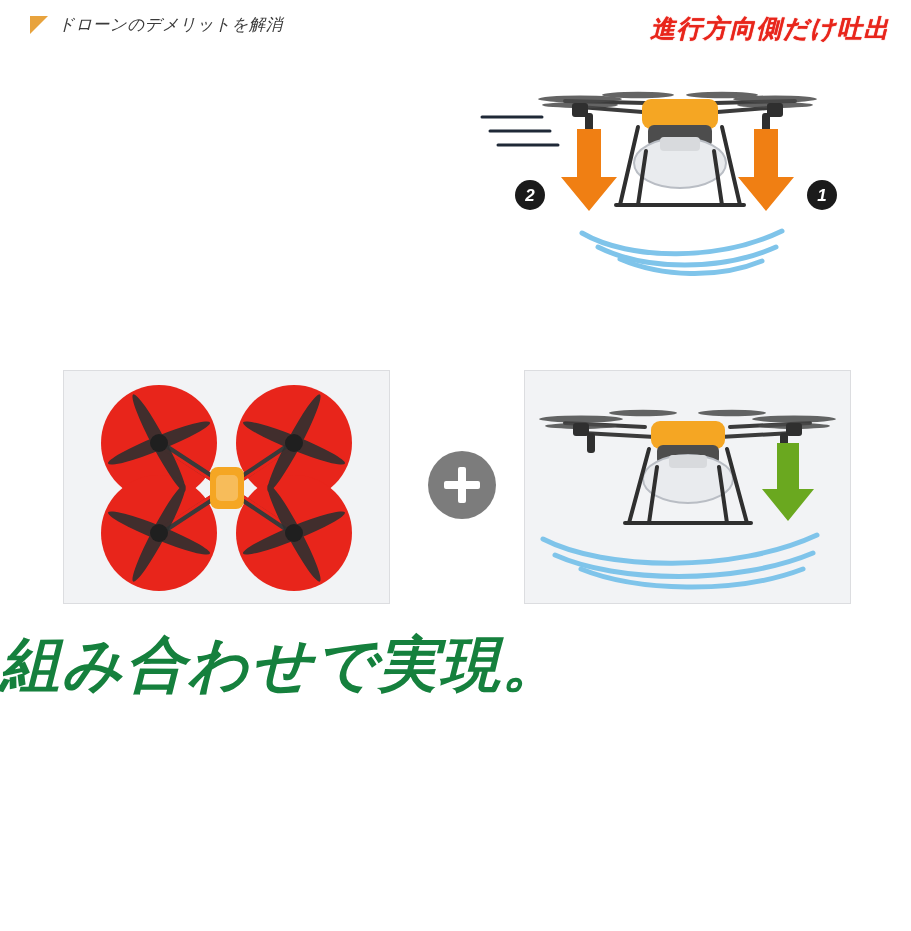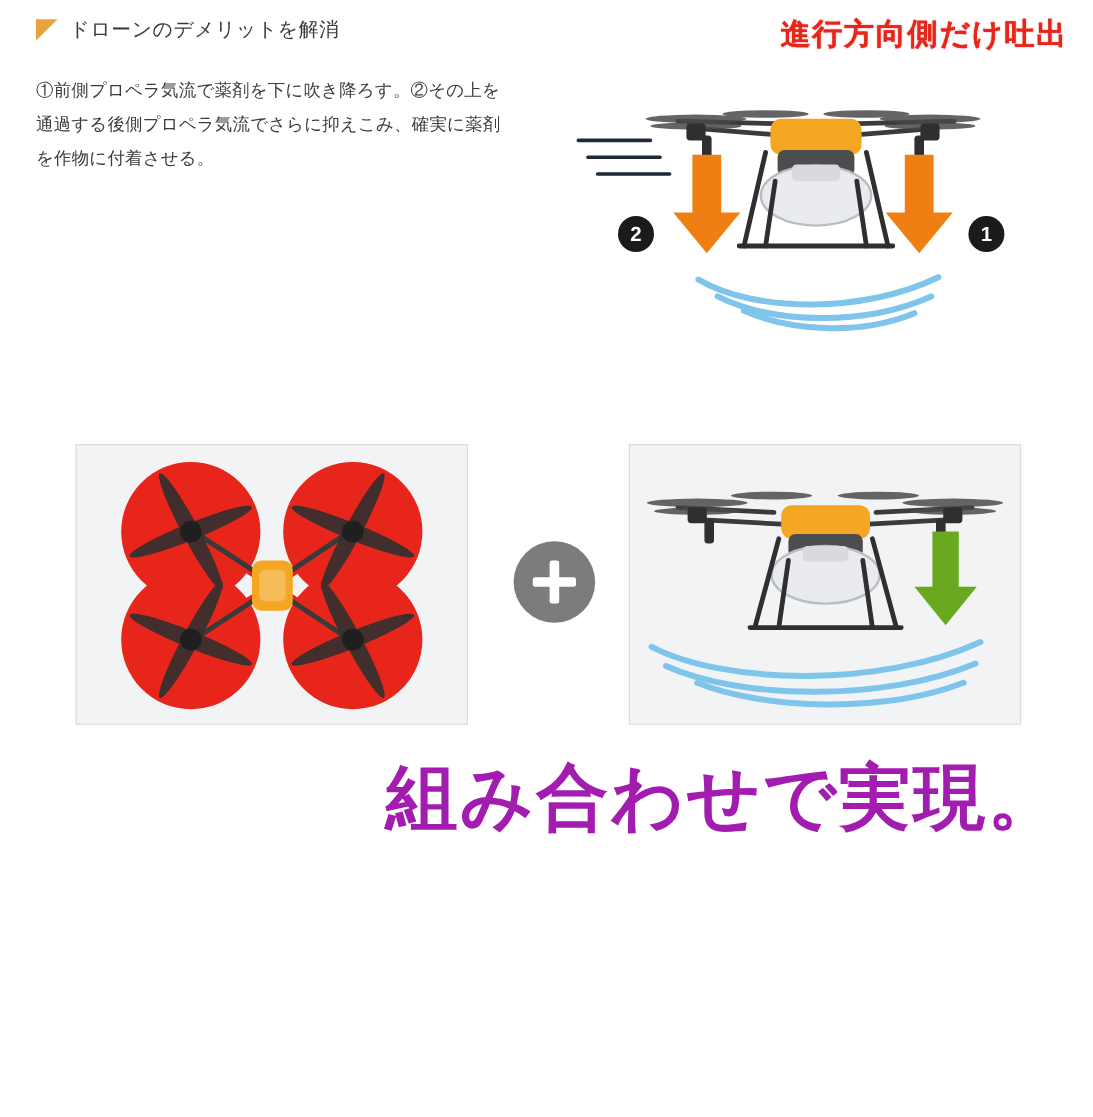--- a/index.html
+++ b/index.html
@@ -4,21 +4,21 @@
 <style>
   html,body{margin:0;padding:0;}
   body{
     width:911px;height:931px;
     background:#ffffff;
     font-family:"Liberation Serif", serif;
     color:#2b2b2b;
     position:relative;
     overflow:hidden;
   }
-  .page{position:relative;width:885px;height:931px;}
+  .page{position:relative;width:885px;height:931px;font-style:italic;}
 
   
   .left-col{position:absolute;left:30px;top:14px;width:390px;}
   .head-row{display:flex;align-items:center;gap:10px;}
   .head-mark{
     width:0;height:0;
     border-left:18px solid #e8a33d;
     border-bottom:18px solid transparent;
   }
   .head-title{
@@ -61,24 +61,24 @@
   }
   .plus:before,.plus:after{
     content:"";position:absolute;background:#ffffff;border-radius:2px;
   }
   .plus:before{left:16px;top:30px;width:36px;height:8px;}
   .plus:after{left:30px;top:16px;width:8px;height:36px;}
 
   
   .big-line1{
     position:absolute;left:0;right:0;top:625px;
-    text-align:right;
+    text-align:left;
     font-family:"Liberation Sans", sans-serif;
     font-weight:bold;font-size:60px;letter-spacing:2px;
-    color:#a21caf;
+    color:#15803d;
   }
   .big-line2{
     position:absolute;left:0;right:0;top:703px;
     text-align:center;
     font-family:"Liberation Sans", sans-serif;
     font-weight:bold;font-size:60px;letter-spacing:2px;
     color:#231f20;
     white-space:nowrap;
   }
   .big-line2 .orange{color:#ef7c16;}
@@ -94,21 +94,20 @@
 </head>
 <body>
 
 <div class="page">
 
   <div class="left-col">
     <div class="head-row">
       <span class="head-mark"></span>
       <span class="head-title">ドローンのデメリットを解消</span>
     </div>
-    <div class="para second">①前側プロペラ気流で薬剤を下に吹き降ろす。②その上を通過する後側プロペラ気流でさらに抑えこみ、確実に薬剤を作物に付着させる。</div>
   </div>
 
   <div class="top-right-title">進行方向側だけ吐出</div>
 
   <div class="hero">
     <svg width="420" height="230" viewBox="0 0 420 230">
 
       <g stroke="#1f2937" stroke-width="3" stroke-linecap="round">
         <line x1="12" y1="62" x2="72" y2="62"></line>
         <line x1="20" y1="76" x2="80" y2="76"></line>

